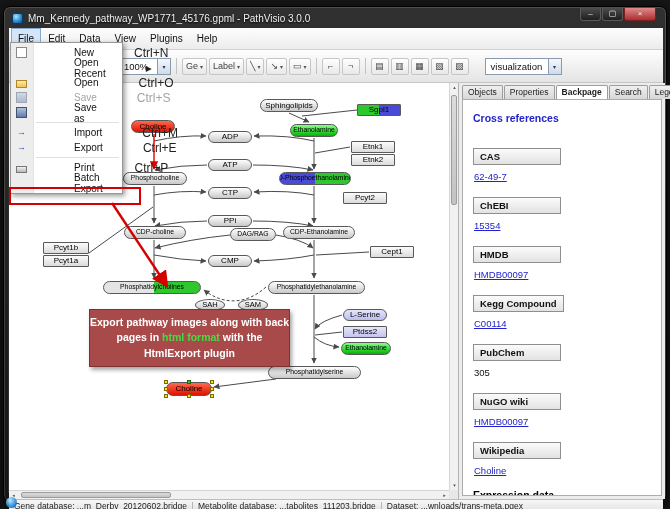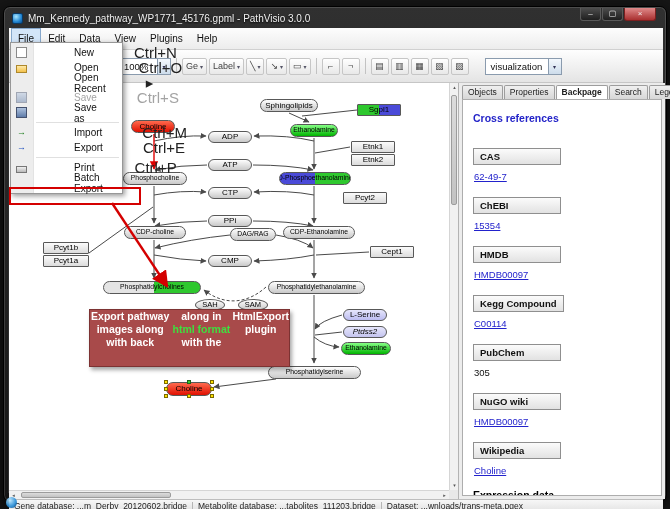--- a/index.html
+++ b/index.html
@@ -51,28 +51,28 @@
         color:#000;border:1px solid #585858;background:linear-gradient(#fefefe,#c9c9c9);
         border-radius:7px;white-space:nowrap;overflow:hidden;z-index:5;}
   .node.small{font-size:6.8px;}
   .sq-gray{border-radius:1px;background:linear-gradient(#fbfbfb,#dcdcdc);}
   .r-red{background:linear-gradient(#ff6a4e,#e01000);}
   .r-green{background:linear-gradient(#86ff86,#00b400);}
   .r-splitbg{background:linear-gradient(90deg,#4a4ad8 0 50%,#2ec82e 50% 100%);}
   .sq-splitgb{border-radius:1px;background:linear-gradient(90deg,#2ec82e 0 50%,#4a4ad8 50% 100%);}
   .r-pcsplit{background:linear-gradient(90deg,#e4e4e4 0 52%,#2ec82e 52% 100%);}
   .r-lav{background:linear-gradient(#e6e6fb,#bcbcf0);}
-  .sq-lav{border-radius:6px;background:linear-gradient(#e6e6fb,#c4c4ef);font-style:italic;}
+  .sq-lav{border-radius:1px;background:linear-gradient(#e6e6fb,#c4c4ef);}
   .oval{border-radius:50%;font-size:7.5px;}
   .handle{position:absolute;width:4px;height:4px;background:#ffe200;border:1px solid #7a6a00;z-index:9;}
   .handle.rot{background:#35cc35;border-color:#1a661a;}
   
   .callout{position:absolute;left:80px;top:226px;width:201px;height:58px;background:#a84a4a;
            border:1px solid #7c3232;box-shadow:2px 3px 4px rgba(0,0,0,.35);color:#fff;font-weight:bold;
-           font-size:10.5px;text-align:center;display:flex;flex-direction:row;justify-content:center;
+           font-size:10.5px;text-align:center;display:flex;flex-direction:column;justify-content:center;
            gap:2px;z-index:20;line-height:1.25;}
   .callout .hl{color:#3fdf3f;}
   .redbox{position:absolute;left:0;top:159px;width:132px;height:18px;border:2px solid #d40000;z-index:60;}
   .anno{position:absolute;left:0;top:0;z-index:80;pointer-events:none;}
   
   .filemenu{position:absolute;left:1px;top:14px;width:113px;background:#fff;border:1px solid #979797;
             box-shadow:2px 2px 5px rgba(0,0,0,.4);padding:2px 0 3px;z-index:50;}
   .filemenu::before{content:"";position:absolute;left:0;top:0;bottom:0;width:22px;background:#ededed;border-right:1px solid #e3e3e3;}
   .menu-item{position:relative;display:flex;align-items:center;height:15px;font-size:10px;padding-right:6px;gap:40px;}
   .menu-item .mi{width:11px;height:11px;margin:0 7px 0 5px;flex:none;position:relative;font-size:9px;line-height:11px;text-align:center;}
@@ -80,21 +80,21 @@
   .open-folder-icon{background:linear-gradient(#ffe9a8,#f3c14a);border:1px solid #ad882c;height:8px !important;margin-top:2px !important;}
   .save-disk-icon{background:linear-gradient(#aec2de,#5f7ca9);border:1px solid #44516e;opacity:.45;}
   .save-as-icon{background:linear-gradient(#aec2de,#5f7ca9);border:1px solid #44516e;}
   .import-icon{color:#1f7f1f;}
   .export-icon{color:#1f4fbf;}
   .print-icon{background:linear-gradient(#f0f0f0,#b9b9b9);border:1px solid #777;height:7px !important;margin-top:3px !important;}
   .exit-icon{background:linear-gradient(#dcb68e,#a9745c);border:1px solid #7a4a32;}
   .blank-icon{}
   .menu-item .ml{color:#111;}
   .menu-item.disabled .ml,.menu-item.disabled .ms{color:#a3a3a3;}
-  .menu-item .ms{margin-left:auto;font-size:15px;color:#222;}
+  .menu-item .ms{margin-left:auto;font-size:12px;color:#222;}
   .menu-sep{height:1px;background:#e0e0e0;margin:2px 3px 2px 25px;}
   
   .sidepanel{position:absolute;left:449px;top:0;width:207px;height:416px;background:#ececec;border-left:1px solid #b3b3b3;}
   .ptabs{display:flex;height:16px;padding:2px 3px 0;gap:1px;}
   .ptab{font-size:8.5px;padding:1px 5px 4px;border:1px solid #9d9d9d;border-bottom:none;border-radius:2px 2px 0 0;
         background:linear-gradient(#f0f0f0,#d7d7d7);color:#222;white-space:nowrap;}
   .ptab.active{background:#fff;font-weight:bold;}
   .pcontent{position:absolute;left:3px;right:3px;top:16px;bottom:3px;background:#fff;border:1px solid #adadad;
             padding:8px 10px;overflow:hidden;}
   .bp-title{color:#2424c8;font-weight:bold;font-size:10.5px;margin:4px 0 22px;}
@@ -301,21 +301,21 @@
         </div>
         <div class="hscroll">
           <div class="sarrow" style="left:0;">◂</div>
           <div class="sthumb" style="top:1px;left:12px;width:150px;height:6px;"></div>
           <div class="sarrow" style="right:0;">▸</div>
         </div>
         <div class="scorner"></div>
 
         <div class="callout">
           <div><span>Export pathway images along with back</span></div>
-          <div><span>along in </span><span class="hl">html format</span><span> with the</span></div>
+          <div><span>pages in </span><span class="hl">html format</span><span> with the</span></div>
           <div>HtmlExport plugin</div>
         </div>
 
         <div class="sidepanel">
           <div class="ptabs">
               <div class="ptab">Objects</div>
               <div class="ptab">Properties</div>
               <div class="ptab active">Backpage</div>
               <div class="ptab">Search</div>
               <div class="ptab">Legend</div>
@@ -345,28 +345,28 @@
         <span>Dataset: ...wnloads/trans-meta.pgex</span>
       </div>
 
       <div class="filemenu">
           <div class="menu-item">
             <span class="mi new-document-icon"></span>
             <span class="ml">New</span>
             <span class="ms">Ctrl+N</span>
           </div>
           <div class="menu-item">
+            <span class="mi blank-icon"></span>
+            <span class="ml">Open Recent</span>
+            <span class="ms">▸</span>
+          </div>
+          <div class="menu-item">
             <span class="mi open-folder-icon"></span>
             <span class="ml">Open</span>
             <span class="ms">Ctrl+O</span>
-          </div>
-          <div class="menu-item">
-            <span class="mi blank-icon"></span>
-            <span class="ml">Open Recent</span>
-            <span class="ms">▸</span>
           </div>
           <div class="menu-item disabled">
             <span class="mi save-disk-icon"></span>
             <span class="ml">Save</span>
             <span class="ms">Ctrl+S</span>
           </div>
           <div class="menu-item">
             <span class="mi save-as-icon"></span>
             <span class="ml">Save as</span>
             <span class="ms"></span>

